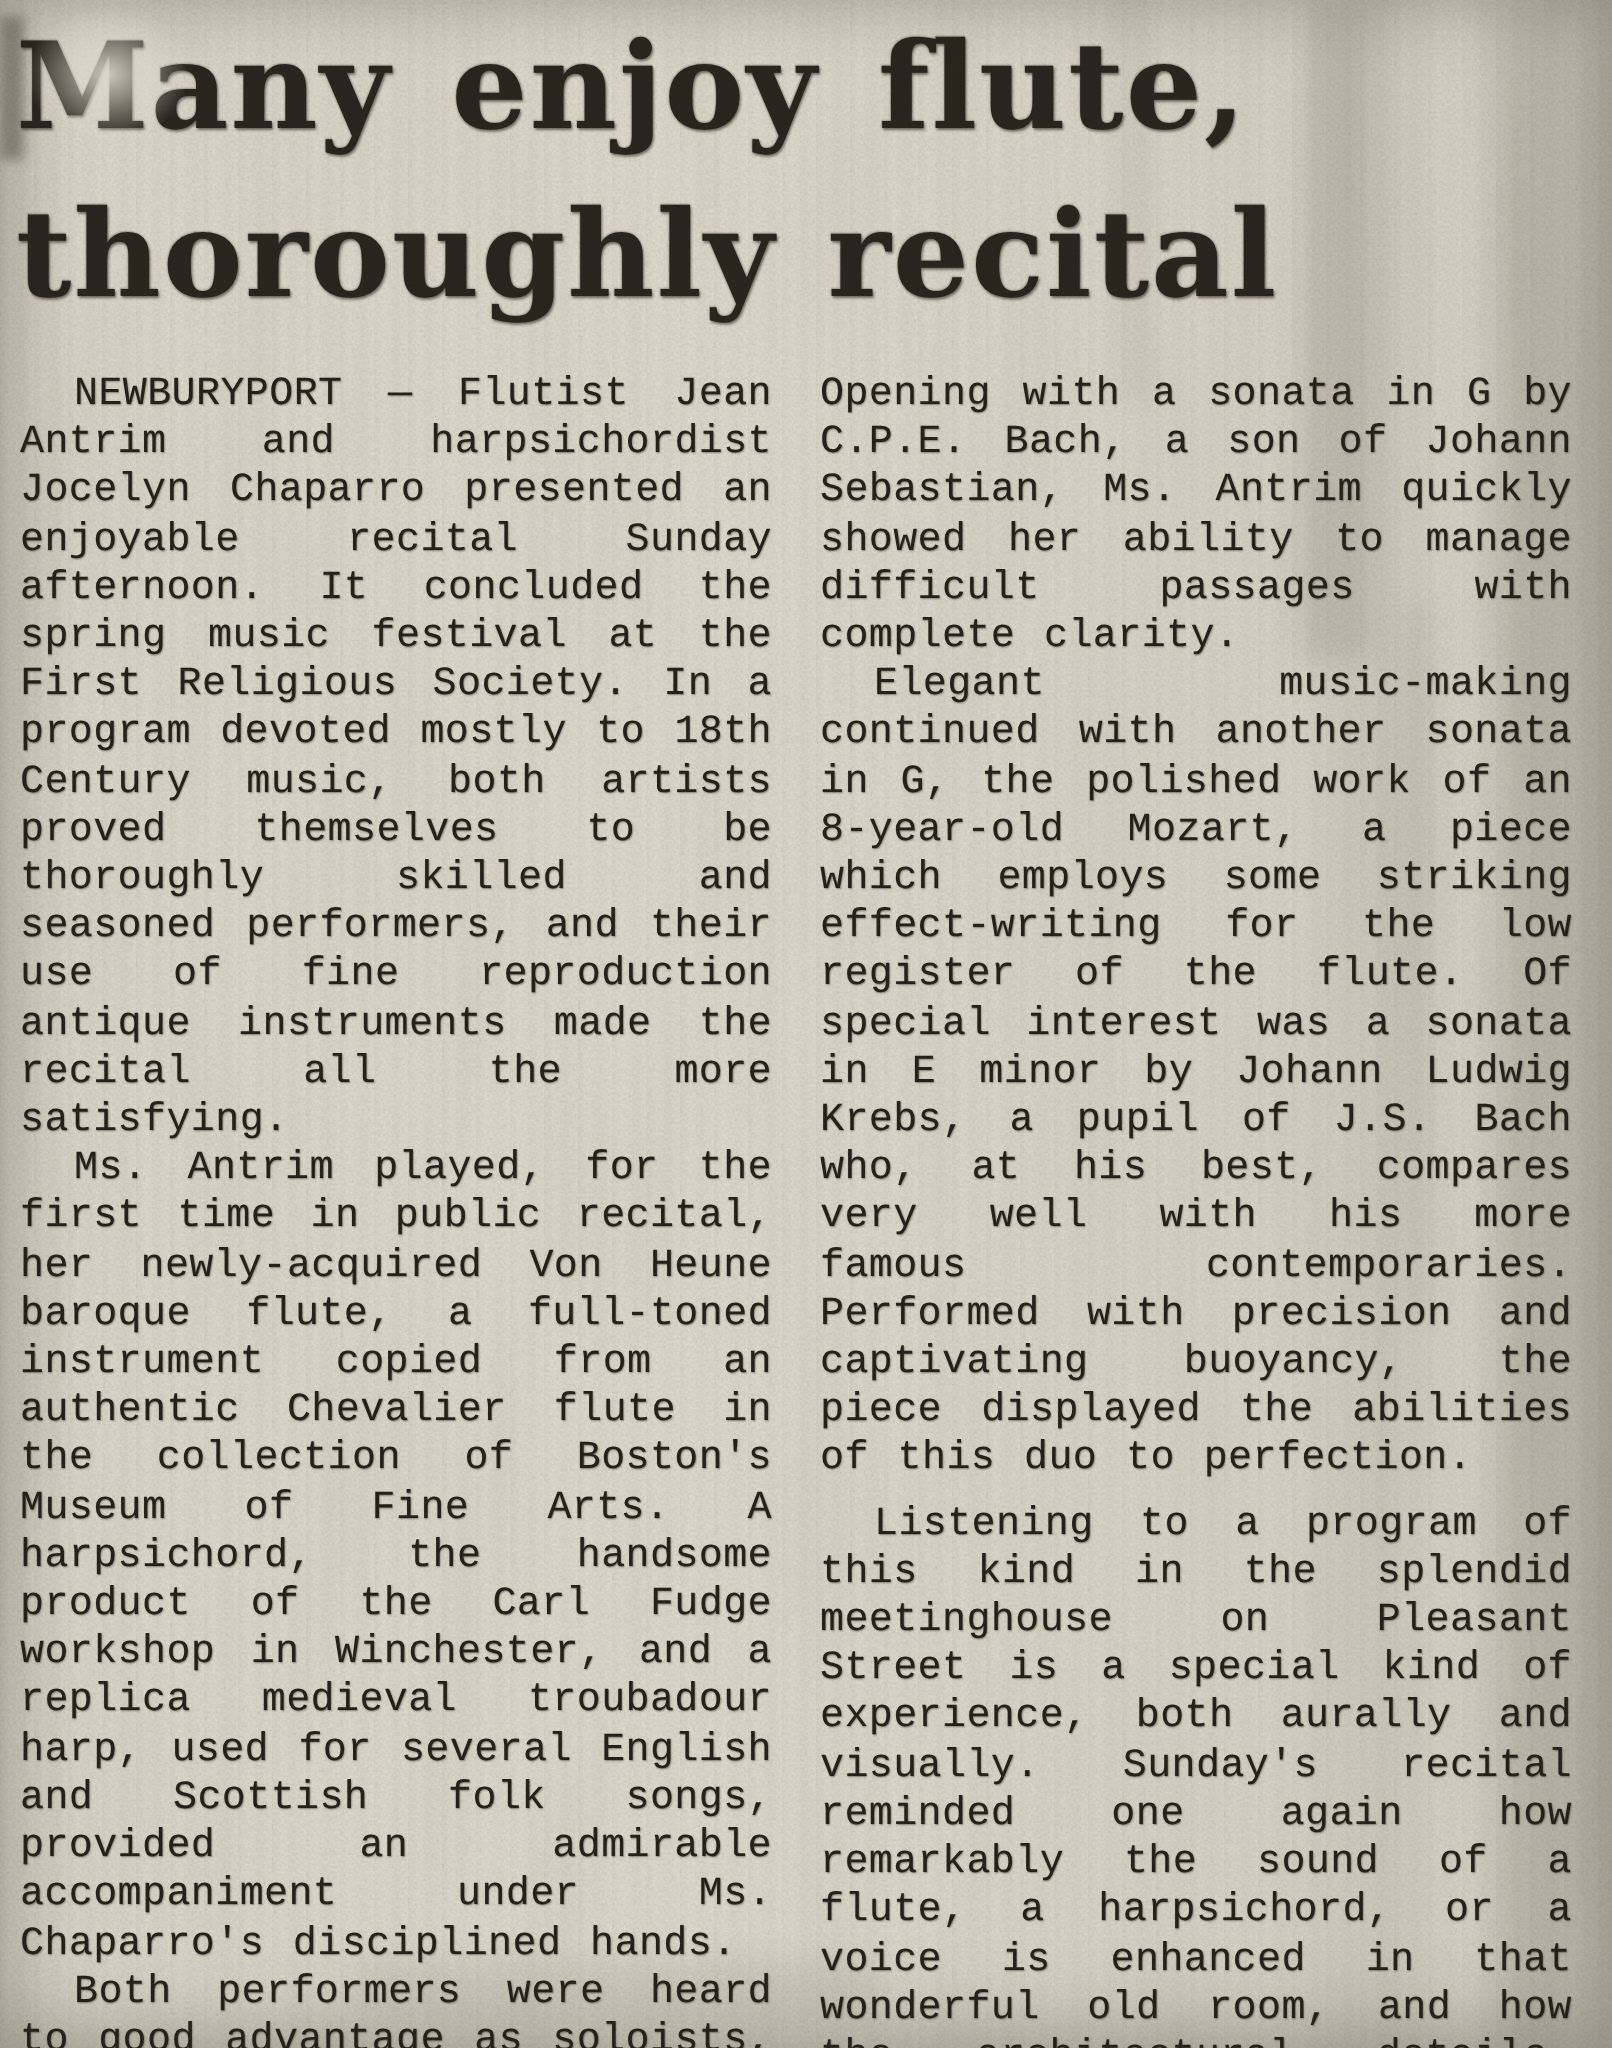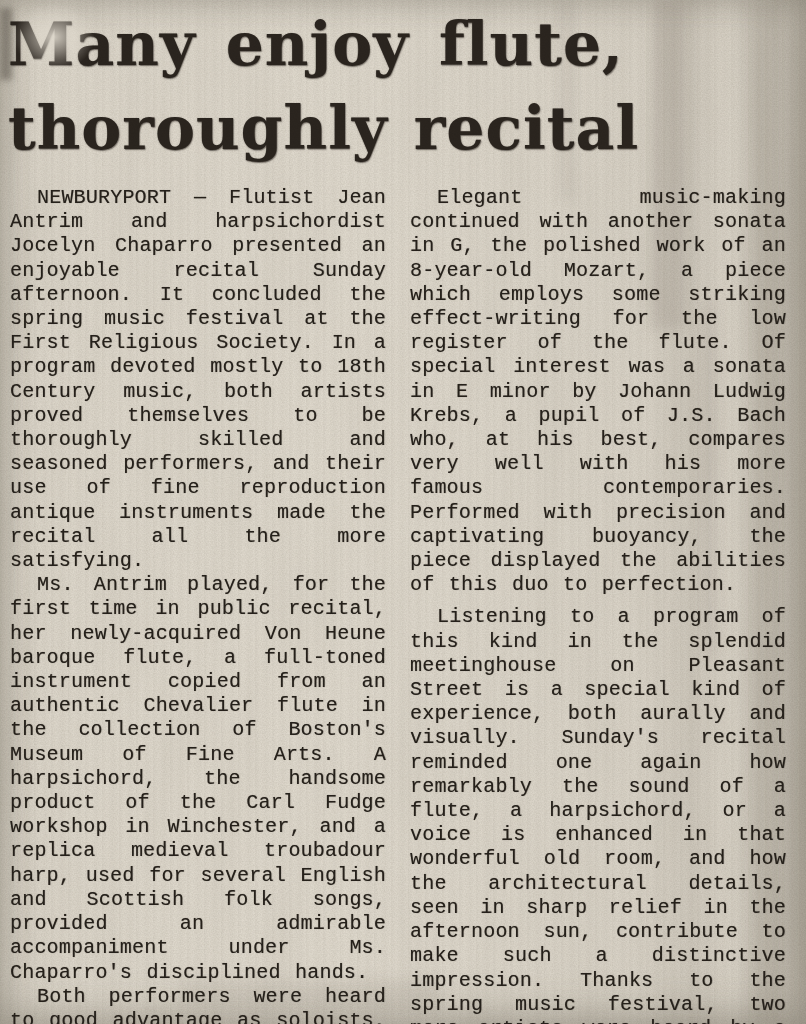--- a/index.html
+++ b/index.html
@@ -100,20 +100,21 @@
 
     <div class="columns">
 
       <div class="col">
         <p class="indent">NEWBURYPORT — Flutist Jean Antrim and harpsichordist Jocelyn Chaparro presented an enjoyable recital Sunday afternoon. It concluded the spring music festival at the First Religious Society. In a program devoted mostly to 18th Century music, both artists proved themselves to be thoroughly skilled and seasoned performers, and their use of fine reproduction antique instruments made the recital all the more satisfying.</p>
         <p class="indent">Ms. Antrim played, for the first time in public recital, her newly-acquired Von Heune baroque flute, a full-toned instrument copied from an authentic Chevalier flute in the collection of Boston's Museum of Fine Arts. A harpsichord, the handsome product of the Carl Fudge workshop in Winchester, and a replica medieval troubadour harp, used for several English and Scottish folk songs, provided an admirable accompaniment under Ms. Chaparro's disciplined hands.</p>
         <p class="indent">Both performers were heard to good advantage as soloists, Ms. Antrim in a suite of pieces for solo flute by Joseph Boismortier (1691-2337) and Ms. Chaparro in selected pieces by Francois Couperin. But the lasting impression of the afternoon was one of fine ensemble playing.</p>
       </div>
 
       <div class="col">
+        <p>Opening with a sonata in G by C.P.E. Bach, a son of Johann Sebastian, Ms. Antrim quickly showed her ability to manage difficult passages with complete clarity.</p>
         <p class="indent">Elegant music-making continued with another sonata in G, the polished work of an 8-year-old Mozart, a piece which employs some striking effect-writing for the low register of the flute. Of special interest was a sonata in E minor by Johann Ludwig Krebs, a pupil of J.S. Bach who, at his best, compares very well with his more famous contemporaries. Performed with precision and captivating buoyancy, the piece displayed the abilities of this duo to perfection.</p>
         <p class="indent gap-before">Listening to a program of this kind in the splendid meetinghouse on Pleasant Street is a special kind of experience, both aurally and visually. Sunday's recital reminded one again how remarkably the sound of a flute, a harpsichord, or a voice is enhanced in that wonderful old room, and how the architectural details, seen in sharp relief in the afternoon sun, contribute to make such a distinctive impression. Thanks to the spring music festival, two more artists were heard by a large and appreciative audience on Sunday.</p>
         <p class="byline">(Contributed by Thomas Murray)</p>
       </div>
 
     </div>
   </div>
 
   <div class="streak s1"></div>
   <div class="streak s2"></div>

